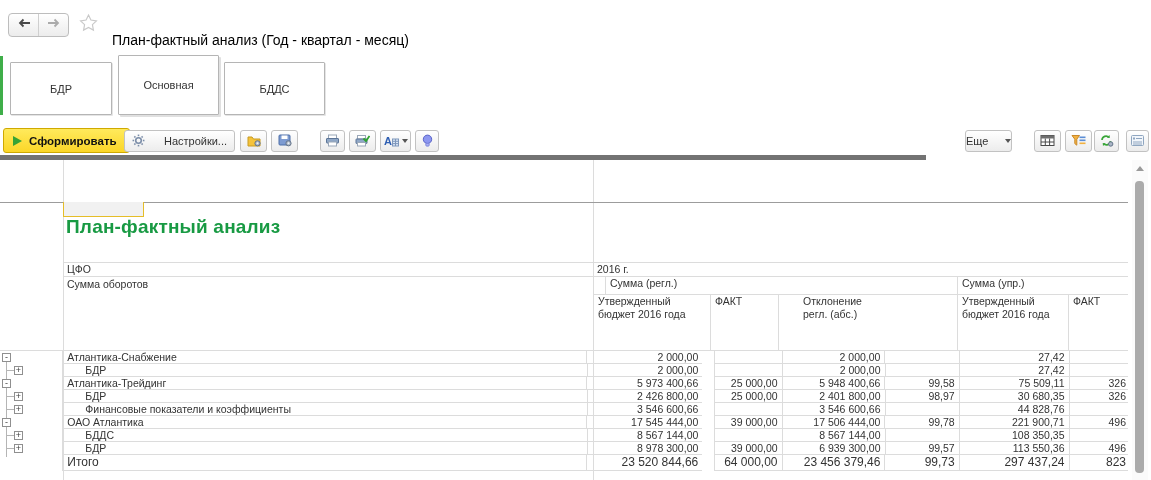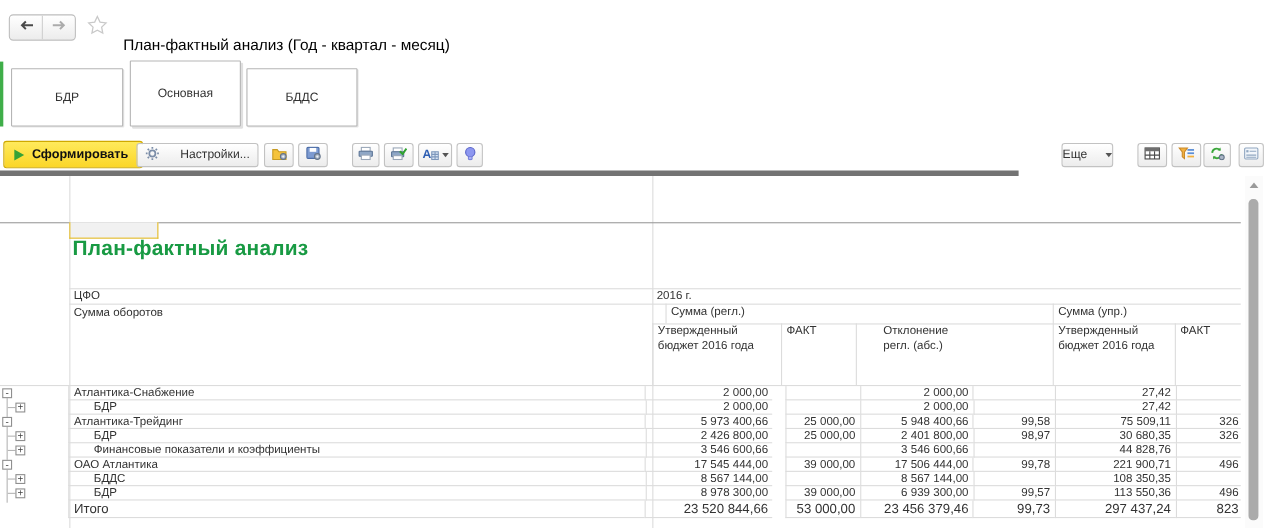--- a/index.html
+++ b/index.html
@@ -358,21 +358,21 @@
     <div class="cell cnum c4">113 550,36</div>
     <div class="cell cnum c5">496</div>
   </div>
       <div class="trow total">
     <div class="tree">
       
       
     </div>
     <div class="cell cname">Итого</div>
     <div class="cell cnum c0">23 520 844,66</div>
-    <div class="cell cnum c1">53 000,00</div>
+    <div class="cell cnum c1">64 000,00</div>
     <div class="cell cnum c2">23 456 379,46</div>
     <div class="cell cnum c3">99,73</div>
     <div class="cell cnum c4">297 437,24</div>
     <div class="cell cnum c5">823</div>
   </div>
     </div>
 
   <div class="vscroll">
     <div class="up"></div>
     <div class="thumb"></div>

